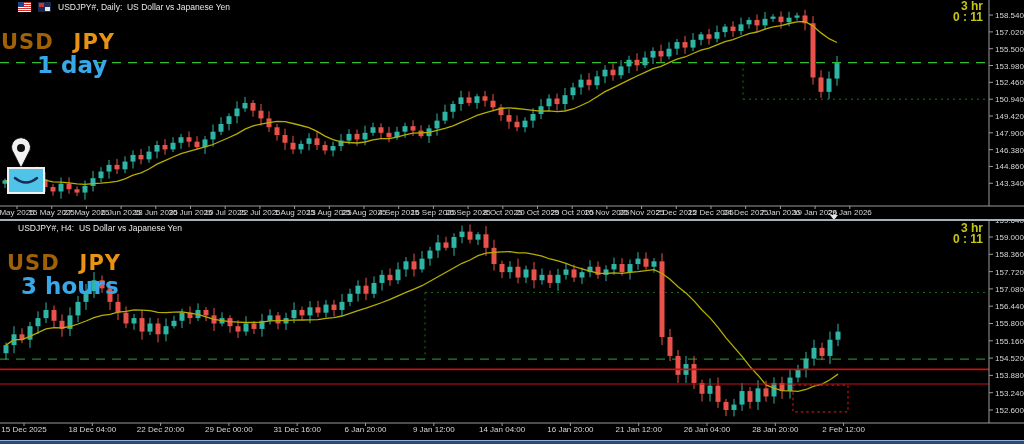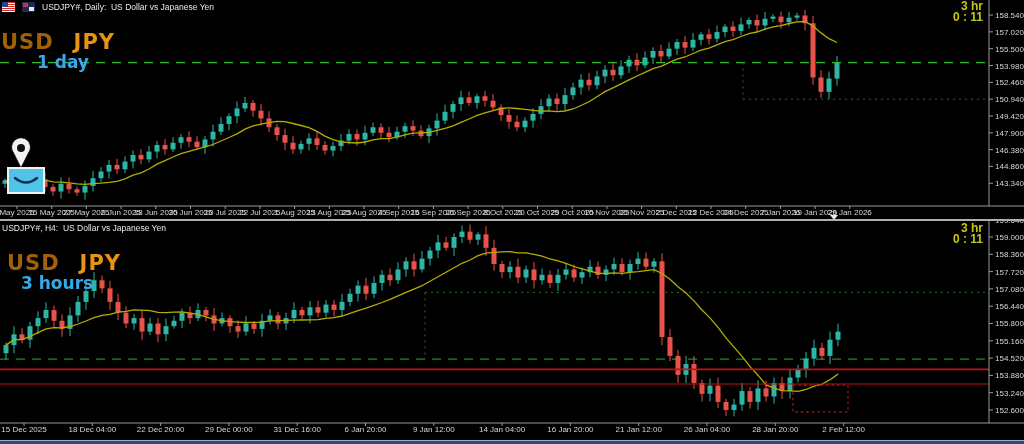--- a/index.html
+++ b/index.html
@@ -3,38 +3,38 @@
 <meta charset="utf-8">
 <style>
   html,body{margin:0;padding:0;background:#000;}
   #screen{position:relative;width:1024px;height:444px;background:#000;overflow:hidden;
           font-family:"Liberation Sans",sans-serif;}
   .pane{position:absolute;left:0;width:1024px;height:219px;background:#000;overflow:hidden;}
   #pane-top{top:0;}
   #pane-bottom{top:221px;}
   .separator{position:absolute;top:219px;left:0;width:1024px;height:2px;background:#a8b0b8;}
   .bottombar{position:absolute;top:440px;left:0;width:1024px;height:4px;background:#2f4a6e;border-top:1px solid #8fb0d8;box-sizing:border-box;}
-  .chart-title{position:absolute;top:2px;left:2px;display:flex;align-items:center;gap:7px;z-index:6;text-align:center;}
+  .chart-title{position:absolute;top:2px;left:18px;display:flex;align-items:center;gap:7px;z-index:6;text-align:center;}
   .chart-title .txt{color:#e8e8e8;font-size:8.5px;white-space:pre;}
   .flag{width:13px;height:10px;display:inline-block;position:relative;}
   .flag-us{background:repeating-linear-gradient(180deg,#c33 0 1px,#fff 1px 2px);}
   .flag-us:before{content:"";position:absolute;left:0;top:0;width:6px;height:5px;background:#224488;}
   .flag-jp{background:#1b2a55;}
   .flag-jp:before{content:"";position:absolute;left:1px;top:1px;width:5px;height:4px;background:#c33;}
   .flag-jp:after{content:"";position:absolute;right:1px;bottom:1px;width:5px;height:4px;background:#e8e8e8;}
   .countdown{position:absolute;right:41px;text-align:right;z-index:6;color:#c6c614;
              font-size:12px;font-weight:bold;line-height:11px;}
   #pane-top .countdown{top:1px;}
   #pane-bottom .countdown{top:2px;}
   .bigsym{position:absolute;z-index:5;font-family:"DejaVu Sans",sans-serif;font-weight:bold;
           font-size:21px;letter-spacing:1px;}
   .bigsym .usd{color:#a16207;margin-top:11px;}
   .bigsym .jpy{color:#e89312;margin-left:20px;}
   .tfLabel{position:absolute;z-index:5;font-family:"DejaVu Sans",sans-serif;font-weight:bold;
-           font-size:17px;color:#38a8e8;}
+           font-size:23px;color:#38a8e8;}
   #pane-top .bigsym{left:1px;top:30px;}
   #pane-top .tfLabel{left:37px;top:52px;}
   #pane-bottom .bigsym{left:7px;top:30px;}
   #pane-bottom .tfLabel{left:21px;top:52px;}
   svg.plot{position:absolute;left:0;top:0;z-index:2;}
   .pen-icon{position:absolute;left:9px;top:137px;width:24px;height:32px;z-index:5;}
   .smile-box{position:absolute;left:7px;top:167px;width:38px;height:27px;z-index:5;
              background:#4fc3e8;border:2px solid #f0f0f0;box-sizing:border-box;}
   .time-marker{position:absolute;left:830px;top:215px;width:0;height:0;z-index:6;
                border-left:4px solid transparent;border-right:4px solid transparent;

